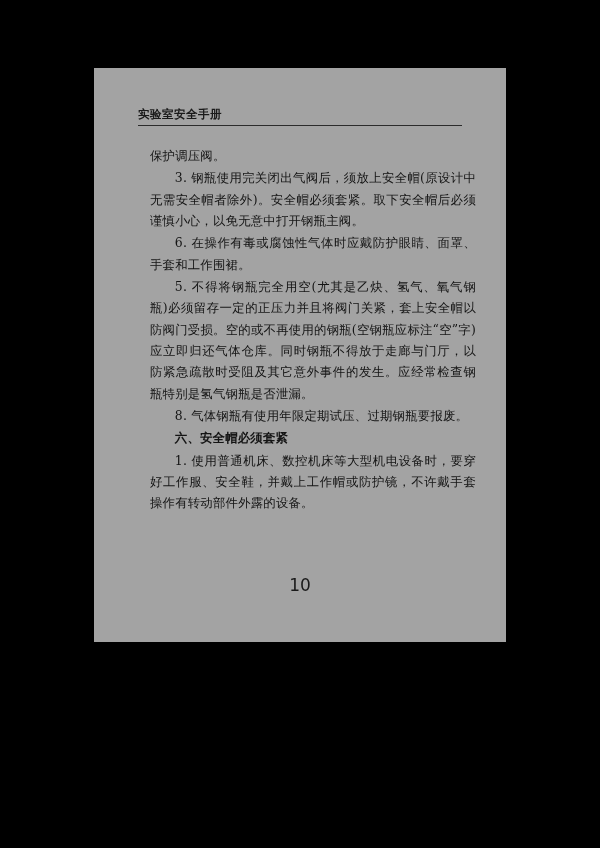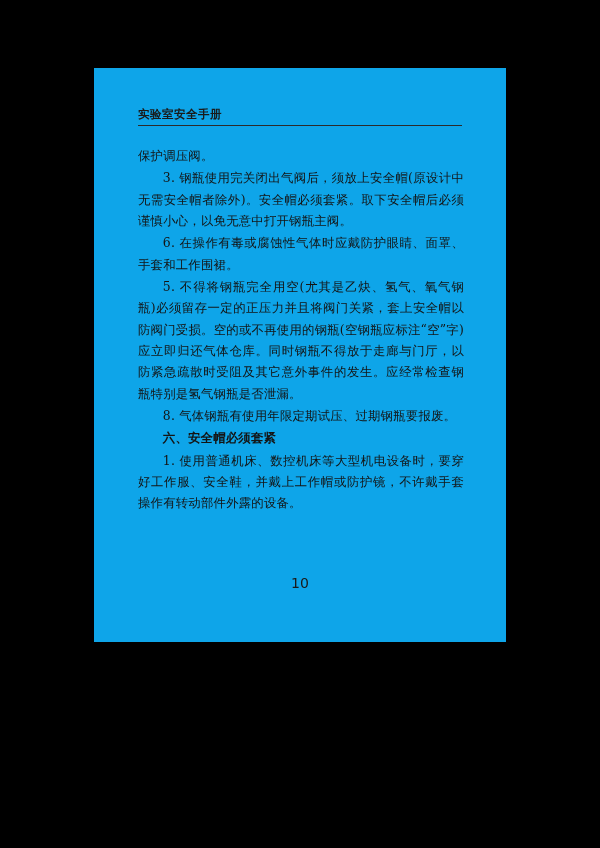--- a/index.html
+++ b/index.html
@@ -12,21 +12,21 @@
     height: 848px;
     overflow: hidden;
     font-family: "DejaVu Serif", "Liberation Serif", serif;
   }
   #page {
     position: absolute;
     left: 94px;
     top: 68px;
     width: 412px;
     height: 574px;
-    background: #0ea5e9;
+    background: #a3a3a3;
     box-sizing: border-box;
   }
   .header {
     position: absolute;
     left: 44px;
     top: 40px;
     width: 324px;
   }
   .header-title {
     font-size: 11.5px;
@@ -36,21 +36,21 @@
     line-height: 1.2;
     padding-bottom: 3px;
     font-family: "DejaVu Sans", "Liberation Sans", sans-serif;
   }
   .header-rule {
     border-bottom: 1.4px solid #2b2b2b;
     width: 100%;
   }
   .body-area {
     position: absolute;
-    left: 44px;
+    left: 56px;
     top: 77px;
     width: 326px;
   }
   p.para {
     margin: 0 0 1px 0;
     font-size: 12.4px;
     line-height: 1.72;
     color: #141414;
     text-align: justify;
     text-justify: inter-ideograph;
@@ -62,21 +62,21 @@
   p.section {
     text-indent: 2em;
     font-weight: bold;
   }
   .page-number {
     position: absolute;
     left: 0;
     top: 507px;
     width: 412px;
     text-align: center;
-    font-size: 14px;
+    font-size: 17px;
     color: #1a1a1a;
     font-family: "DejaVu Sans", "Liberation Sans", sans-serif;
   }
 </style>
 </head>
 <body>
 
 <div id="page">
 
   <div class="header">

